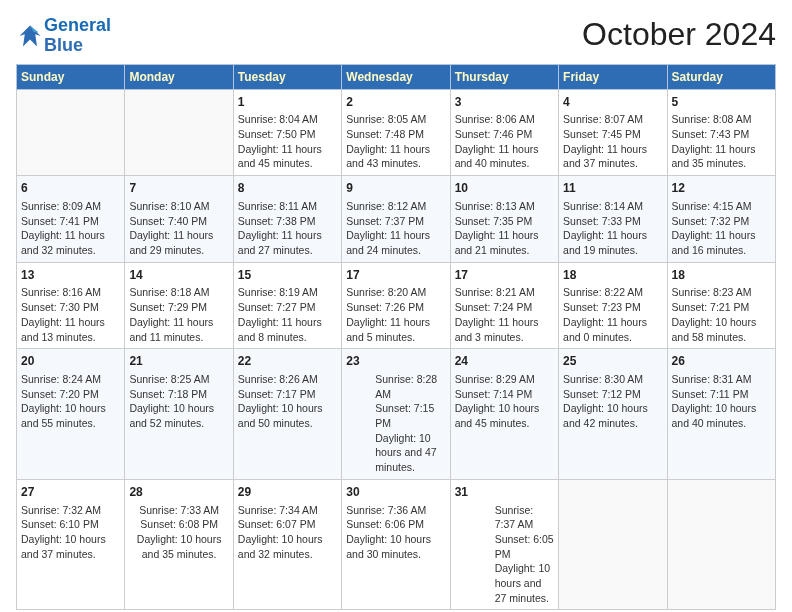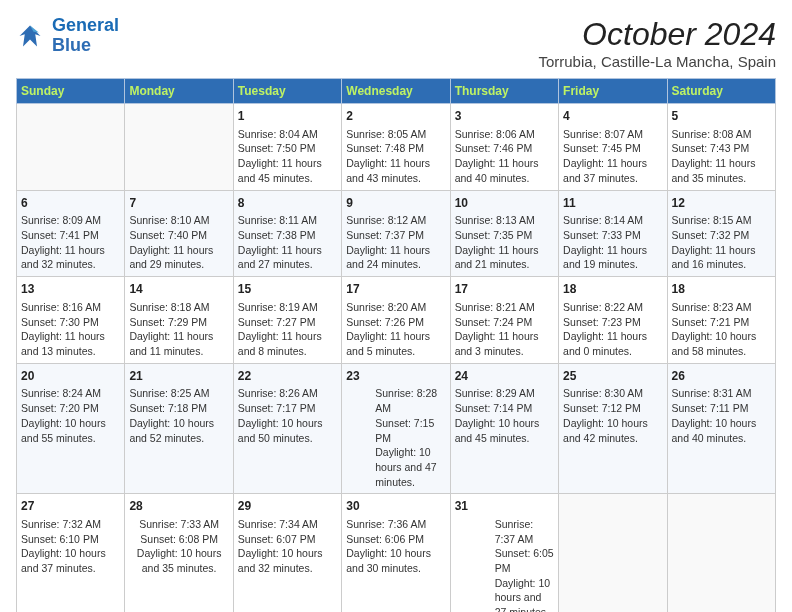--- a/index.html
+++ b/index.html
@@ -12,21 +12,21 @@
     }
     .header {
       display: flex;
       justify-content: space-between;
       align-items: flex-start;
       margin-bottom: 8px;
     }
     .logo {
       display: flex;
       align-items: center;
-      gap: 8px;
+      gap: 0;
     }
     .logo-text {
       font-size: 18px;
       font-weight: bold;
       color: #1a1a2e;
       line-height: 1.1;
     }
     .logo-text span {
       color: #1a6bb5;
     }
@@ -34,34 +34,33 @@
       width: 28px;
       height: 28px;
     }
     .title-block {
       text-align: right;
     }
     .month-title {
       font-size: 32px;
       font-weight: normal;
       color: #222;
-      font-style: italic;
     }
     .location {
       font-size: 15px;
       color: #444;
     }
     table {
       width: 100%;
       border-collapse: collapse;
       font-size: 11px;
     }
     thead tr th {
       background: #2e6db4;
-      color: #bef264;
+      color: #fef9c3;
       padding: 5px 4px;
       text-align: left;
       font-size: 12px;
       font-weight: bold;
       border: 1px solid #b0c4de;
     }
     tbody tr td {
       border: 1px solid #ccc;
       vertical-align: top;
       padding: 4px;
@@ -99,21 +98,20 @@
       <polygon points="16,4 28,16 22,14 24,28 16,20 8,28 10,14 4,16" fill="#2e6db4"></polygon>
       <polygon points="16,4 26,12 20,11" fill="#4a9fd4"></polygon>
     </svg>
     <div style="display:flex;flex-direction:column;line-height:1.15;">
       <span class="logo-text"><span>General</span></span>
       <span class="logo-text"><span style="color:#2e6db4">Blue</span></span>
     </div>
   </div>
   <div class="title-block">
     <div class="month-title">October 2024</div>
-    <div class="location">Torrubia, Castille-La Mancha, Spain</div>
   </div>
 </div>
 
 <table>
   <thead>
     <tr id="header-row">
         <th>Sunday</th>
         <th>Monday</th>
         <th>Tuesday</th>
         <th>Wednesday</th>
@@ -189,21 +187,21 @@
 Daylight: 11 hours and 21 minutes.</div>
         </td>
         <td>
           <span class="day-num">11</span>
           <div class="day-detail" style="white-space: pre-line;">Sunrise: 8:14 AM
 Sunset: 7:33 PM
 Daylight: 11 hours and 19 minutes.</div>
         </td>
         <td>
           <span class="day-num">12</span>
-          <div class="day-detail" style="white-space: pre-line;">Sunrise: 8:15 AM
+          <div class="day-detail" style="white-space: pre-line;">Sunrise: 4:15 AM
 Sunset: 7:32 PM
 Daylight: 11 hours and 16 minutes.</div>
         </td>
       </tr>
       <tr>
         <td>
           <span class="day-num">13</span>
           <div class="day-detail" style="white-space: pre-line;">Sunrise: 8:16 AM
 Sunset: 7:30 PM
 Daylight: 11 hours and 13 minutes.</div>

